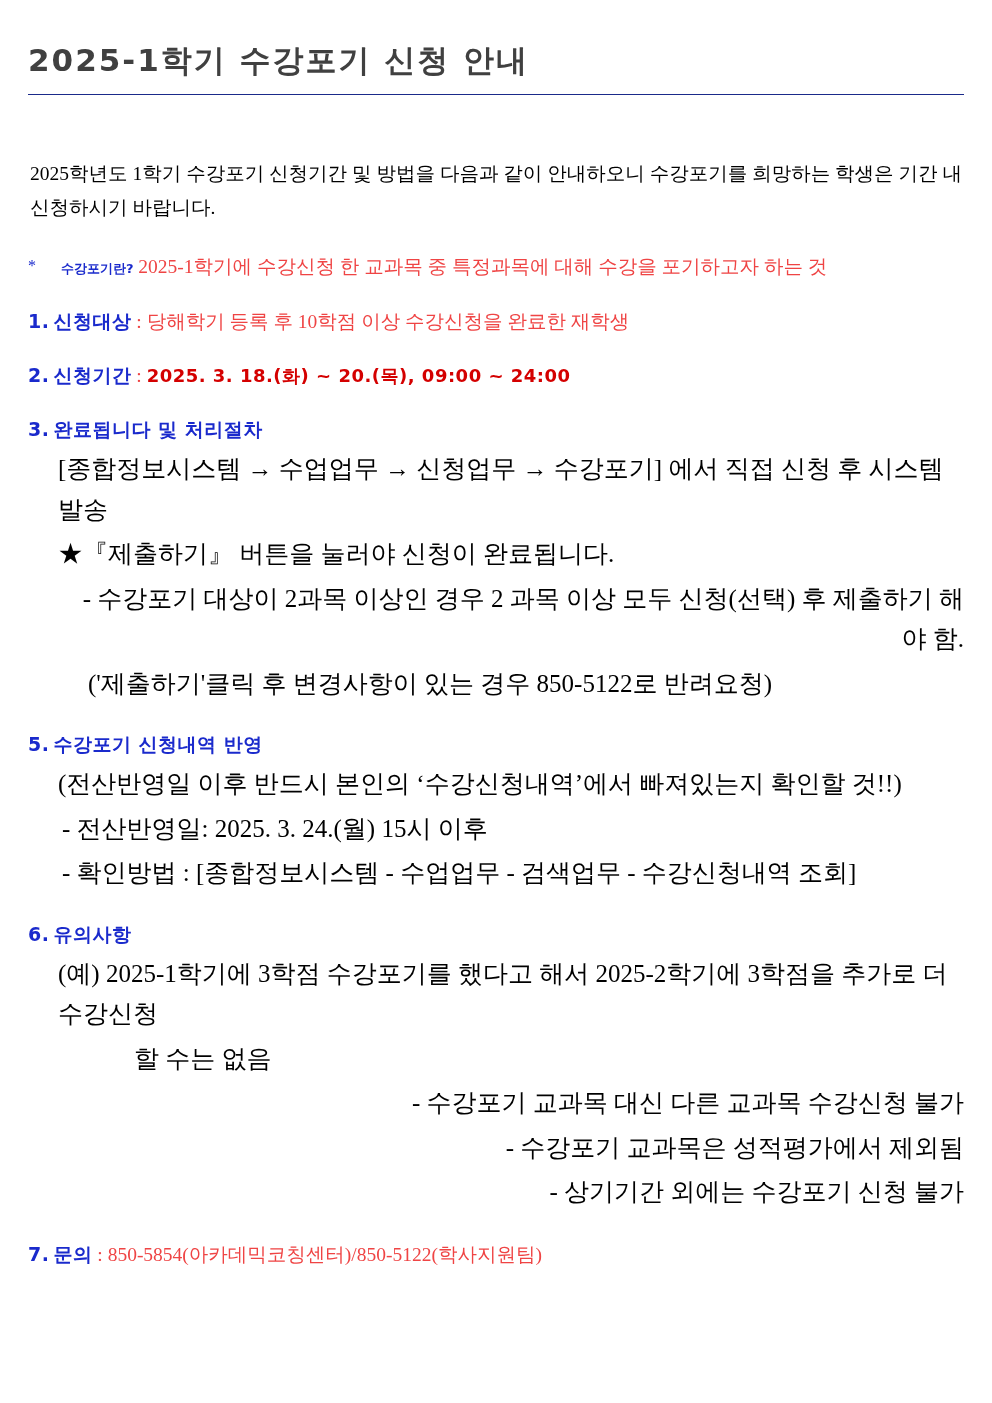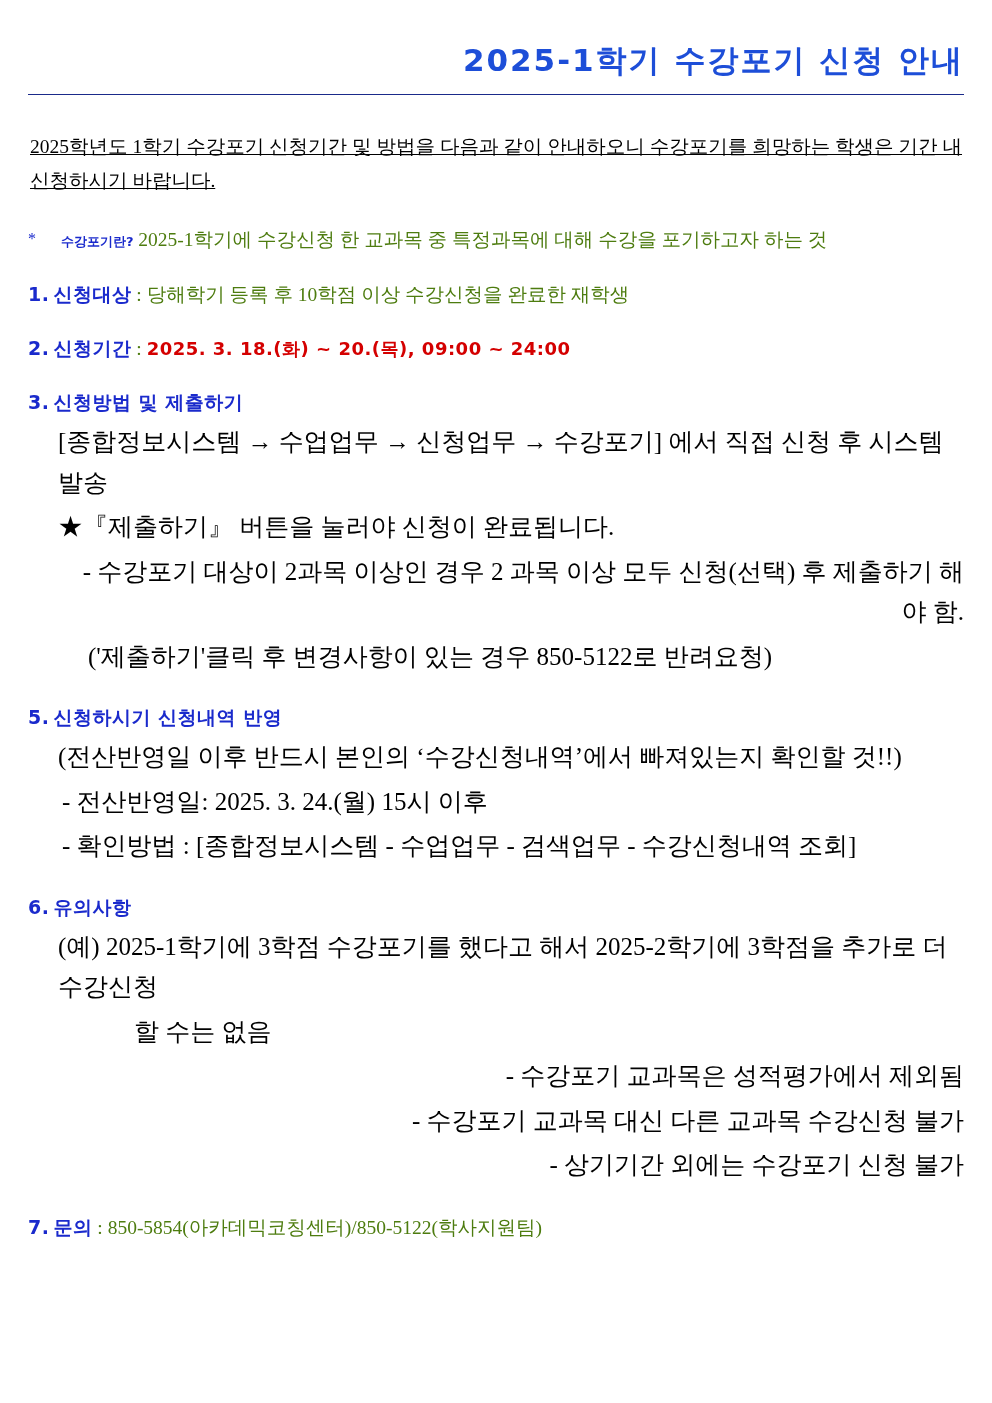--- a/index.html
+++ b/index.html
@@ -15,59 +15,58 @@
     position: relative;
   }
   .page {
     width: 992px;
     min-height: 1403px;
     box-sizing: border-box;
     padding: 34px 28px 30px 28px;
     position: relative;
   }
   .doc-title {
-    text-align: right;
+    text-align: left;
     font-family: "DejaVu Sans", sans-serif;
     font-weight: bold;
     font-size: 31px;
     letter-spacing: 2px;
-    color: #1d4ed8;
+    color: #404040;
     margin: 6px 0 12px 0;
   }
   .title-rule {
     border: none;
     border-top: 1.5px solid #1a2a8a;
     margin: 0 0 0 0;
     width: 100%;
   }
   .intro {
-    margin-top: 35px;
+    margin-top: 62px;
     font-size: 19.5px;
     line-height: 1.75;
     text-align: justify;
     text-justify: inter-word;
     color: #000;
     padding: 0 2px;
-    text-decoration: underline;
   }
   .blk {
     margin-top: 28px;
   }
   .heading {
     font-family: "DejaVu Sans", sans-serif;
     font-weight: bold;
     font-size: 19px;
     color: #1a2acc;
     letter-spacing: 0.5px;
   }
   .plain {
     font-family: "Liberation Serif", serif;
     font-weight: normal;
     font-size: 19.5px;
-    color: #4d7c0f;
+    color: #ef4444;
     letter-spacing: 0;
   }
   .star-line {
     font-size: 19.5px;
   }
   .star-mark {
     font-size: 16px;
     color: #1a2acc;
     vertical-align: 2px;
   }
@@ -122,53 +121,53 @@
   </div>
 
   <div class="blk">
     <span class="heading num">2.</span>
     <span class="heading">신청기간</span><span class="plain"> : </span><span class="period-value">2025. 3. 18.(화) ~ 20.(목), 09:00 ~ 24:00</span>
   </div>
 
   <div class="blk">
     <div>
       <span class="heading num">3.</span>
-      <span class="heading">신청방법 및 제출하기</span>
+      <span class="heading">완료됩니다 및 처리절차</span>
     </div>
     <div class="sub">
       <div class="indent1">[종합정보시스템 → 수업업무 → 신청업무 → 수강포기] 에서 직접 신청 후 시스템 발송</div>
       <div class="indent1">★『제출하기』 버튼을 눌러야 신청이 완료됩니다.</div>
       <div class="indent2">- 수강포기 대상이 2과목 이상인 경우 2 과목 이상 모두 신청(선택) 후 제출하기 해야 함.</div>
       <div class="indent3">('제출하기'클릭 후 변경사항이 있는 경우 850-5122로 반려요청)</div>
     </div>
   </div>
 
 
   <div class="blk">
     <div>
       <span class="heading num">5.</span>
-      <span class="heading">신청하시기 신청내역 반영</span>
+      <span class="heading">수강포기 신청내역 반영</span>
     </div>
     <div class="sub">
       <div class="indent1">(전산반영일 이후 반드시 본인의 ‘수강신청내역’에서 빠져있는지 확인할 것!!)</div>
       <div class="indent1" style="padding-left:4px">- 전산반영일: 2025. 3. 24.(월) 15시 이후</div>
       <div class="indent1" style="padding-left:4px">- 확인방법 : [종합정보시스템 - 수업업무 - 검색업무 - 수강신청내역 조회]</div>
     </div>
   </div>
 
   <div class="blk">
     <div>
       <span class="heading num">6.</span>
       <span class="heading">유의사항</span>
     </div>
     <div class="sub">
       <div class="indent1">(예) 2025-1학기에 3학점 수강포기를 했다고 해서 2025-2학기에 3학점을 추가로 더 수강신청</div>
       <div class="indent4 tight">할 수는 없음</div>
+      <div class="indent2">- 수강포기 교과목 대신 다른 교과목 수강신청 불가</div>
       <div class="indent2">- 수강포기 교과목은 성적평가에서 제외됨</div>
-      <div class="indent2">- 수강포기 교과목 대신 다른 교과목 수강신청 불가</div>
       <div class="indent2">- 상기기간 외에는 수강포기 신청 불가</div>
     </div>
   </div>
 
   <div class="blk">
     <span class="heading num">7.</span>
     <span class="heading">문의</span><span class="plain"> : </span><span class="plain">850-5854(아카데믹코칭센터)/850-5122(학사지원팀)</span>
   </div>
 
 </div>

